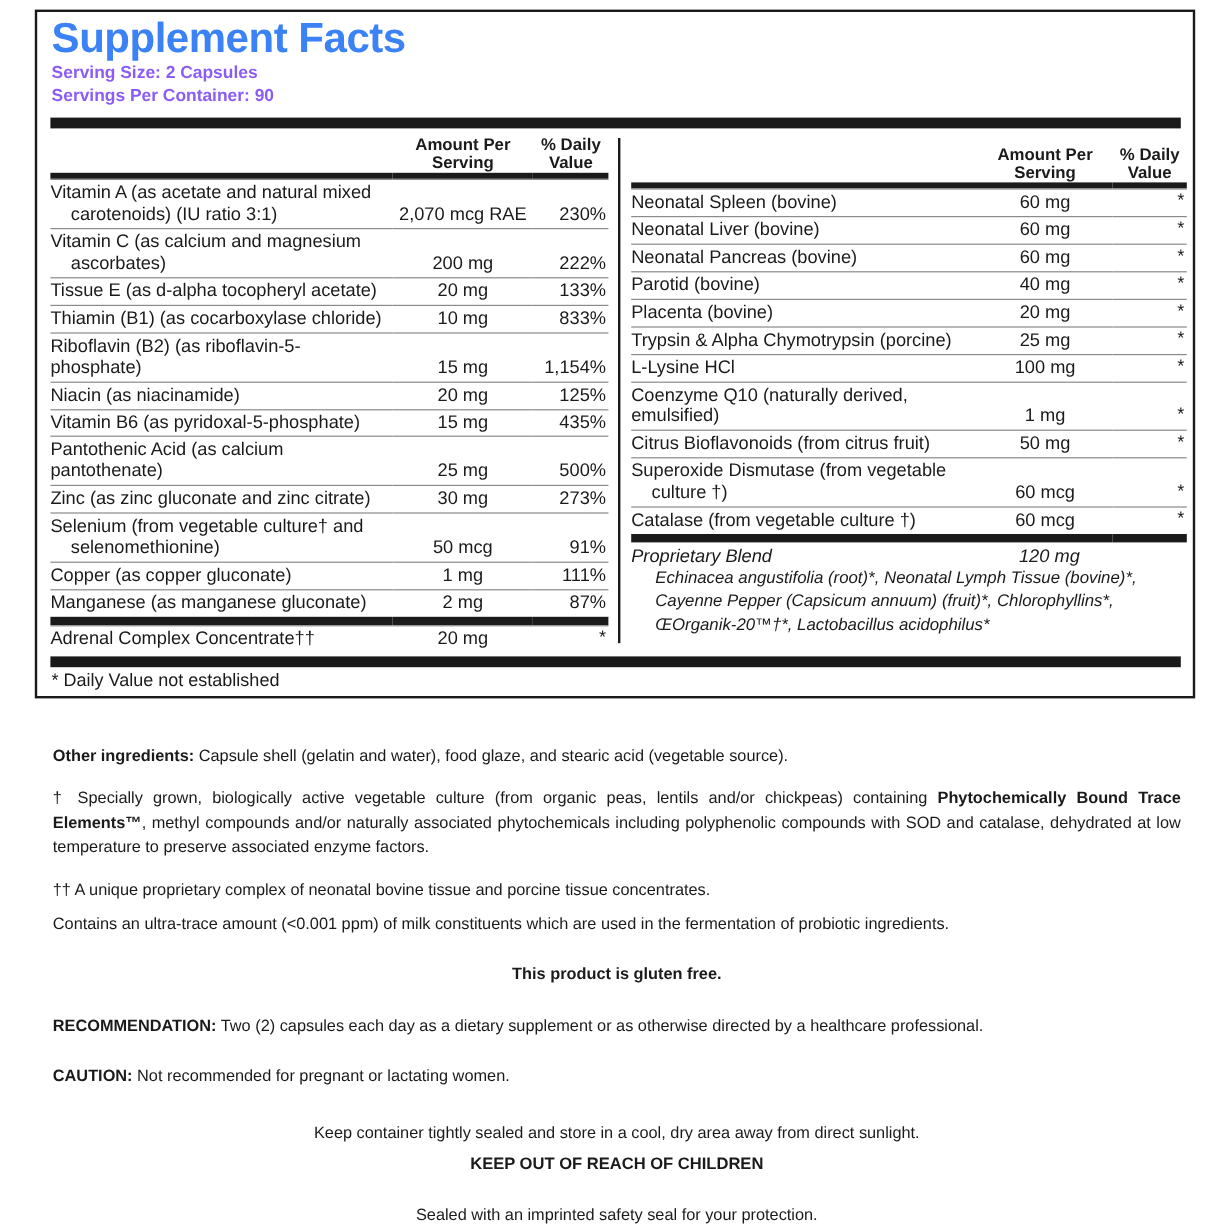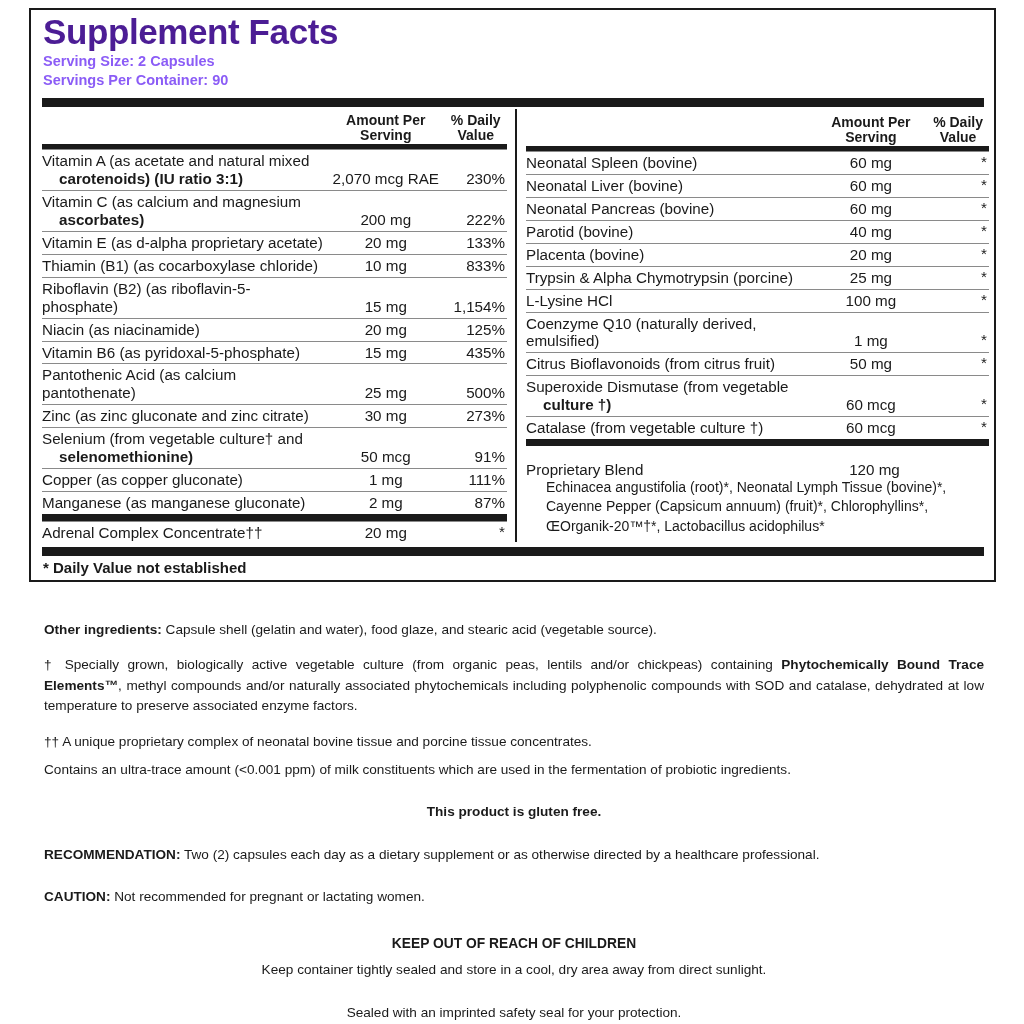--- a/index.html
+++ b/index.html
@@ -31,21 +31,21 @@
   }
   .sf-head {
     padding: 2px 10px 4px 12px;
   }
   .sf-title {
     font-size: 35px;
     font-weight: bold;
     letter-spacing: -0.4px;
     line-height: 1.12;
     margin: 0 0 1px 0;
-    color: #4c1d95;
+    color: #3b82f6;
   }
   .sf-serving {
     font-size: 14.5px;
     font-weight: bold;
     line-height: 1.33;
     color: #8b5cf6;
   }
 
   .bar-thick {
     height: 9px;
@@ -98,47 +98,47 @@
     padding: 2px 0 2px 0;
     line-height: 1.18;
     font-size: 15.2px;
   }
   tr.irow:first-of-type > td { }
   tr.irow > td.c-name { text-align: left; padding-right: 4px; }
   tr.irow > td.c-amt  { text-align: center; white-space: nowrap; }
   tr.irow > td.c-dv   { text-align: right; white-space: nowrap; padding-right: 2px;}
   td.c-amt, td.c-dv { vertical-align: bottom; }
 
-  .indent { display:block; padding-left: 17px; font-weight: bold; }
+  .indent { display:block; padding-left: 17px; }
 
   
   .left col.w-name { width: 292px; }
   .left col.w-amt  { width: 118px; }
   .left col.w-dv   { width: 63px; }
   
   .right col.w-name { width: 290px; }
   .right col.w-amt  { width: 113px; }
   .right col.w-dv   { width: 62px; }
 
   .sep-thick td {
     border: none;
     border-top: 7px solid #1a1a1a;
     height: 0; padding: 0; font-size: 0; line-height: 0;
   }
 
   .dv-star { font-size: 15px; line-height: 1; position: relative; top: -1px; }
 
   .footnote-star {
     font-size: 15px;
-    font-weight: bold;
+    font-weight: normal;
     padding: 3px 0 4px 12px;
   }
 
   
-  .prop-wrap { padding-top: 12px; }
+  .prop-wrap { padding-top: 0; font-style: italic; }
   .prop-top { font-size: 15.2px; display:flex; padding-top: 3px; }
   .prop-name { flex: 0 0 292px; }
   .prop-amt  { flex: 0 0 auto; text-align: center; width: 113px; }
   .prop-list {
     font-size: 14px;
     line-height: 1.38;
     padding-left: 20px;
     padding-top: 0px;
   }
   .prop-pad { height: 6px; }
@@ -210,21 +210,21 @@
               <td class="c-name"><span>Vitamin A (as acetate and natural mixed</span><span class="indent">carotenoids) (IU ratio 3:1)</span></td>
               <td class="c-amt">2,070 mcg RAE</td>
               <td class="c-dv">230%</td>
             </tr>
             <tr class="irow">
               <td class="c-name"><span>Vitamin C (as calcium and magnesium</span><span class="indent">ascorbates)</span></td>
               <td class="c-amt">200 mg</td>
               <td class="c-dv">222%</td>
             </tr>
             <tr class="irow">
-              <td class="c-name">Vitamin E (as d-alpha proprietary acetate)</td>
+              <td class="c-name">Tissue E (as d-alpha tocopheryl acetate)</td>
               <td class="c-amt">20 mg</td>
               <td class="c-dv">133%</td>
             </tr>
             <tr class="irow">
               <td class="c-name">Thiamin (B1) (as cocarboxylase chloride)</td>
               <td class="c-amt">10 mg</td>
               <td class="c-dv">833%</td>
             </tr>
             <tr class="irow">
               <td class="c-name">Riboflavin (B2) (as riboflavin-5-phosphate)</td>
@@ -416,22 +416,22 @@
     </p>
 
     <div class="sp-med"></div>
 
     <p class="bt-p">
       <span class="b">CAUTION:</span><span> Not recommended for pregnant or lactating women.</span>
     </p>
 
     <div class="sp-lg"></div>
 
+    <p class="bt-p bt-center">Keep container tightly sealed and store in a cool, dry area away from direct sunlight.</p>
     <p class="bt-p kor">KEEP OUT OF REACH OF CHILDREN</p>
-    <p class="bt-p bt-center">Keep container tightly sealed and store in a cool, dry area away from direct sunlight.</p>
 
     <div class="sp-med"></div>
 
     <p class="bt-p bt-center">Sealed with an imprinted safety seal for your protection.</p>
 
   </div>
 
 </div>
 
 </body></html>

